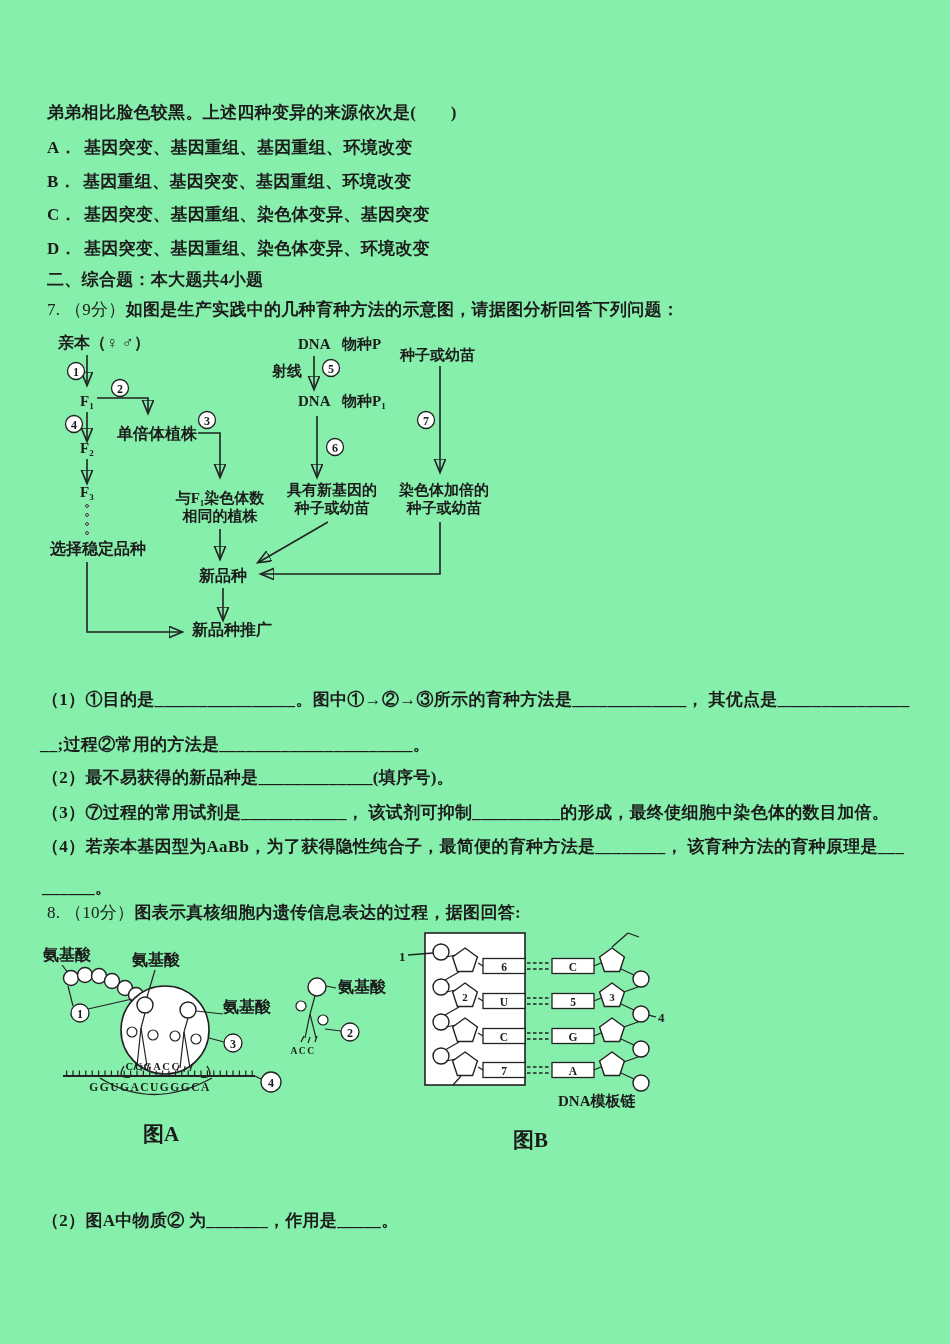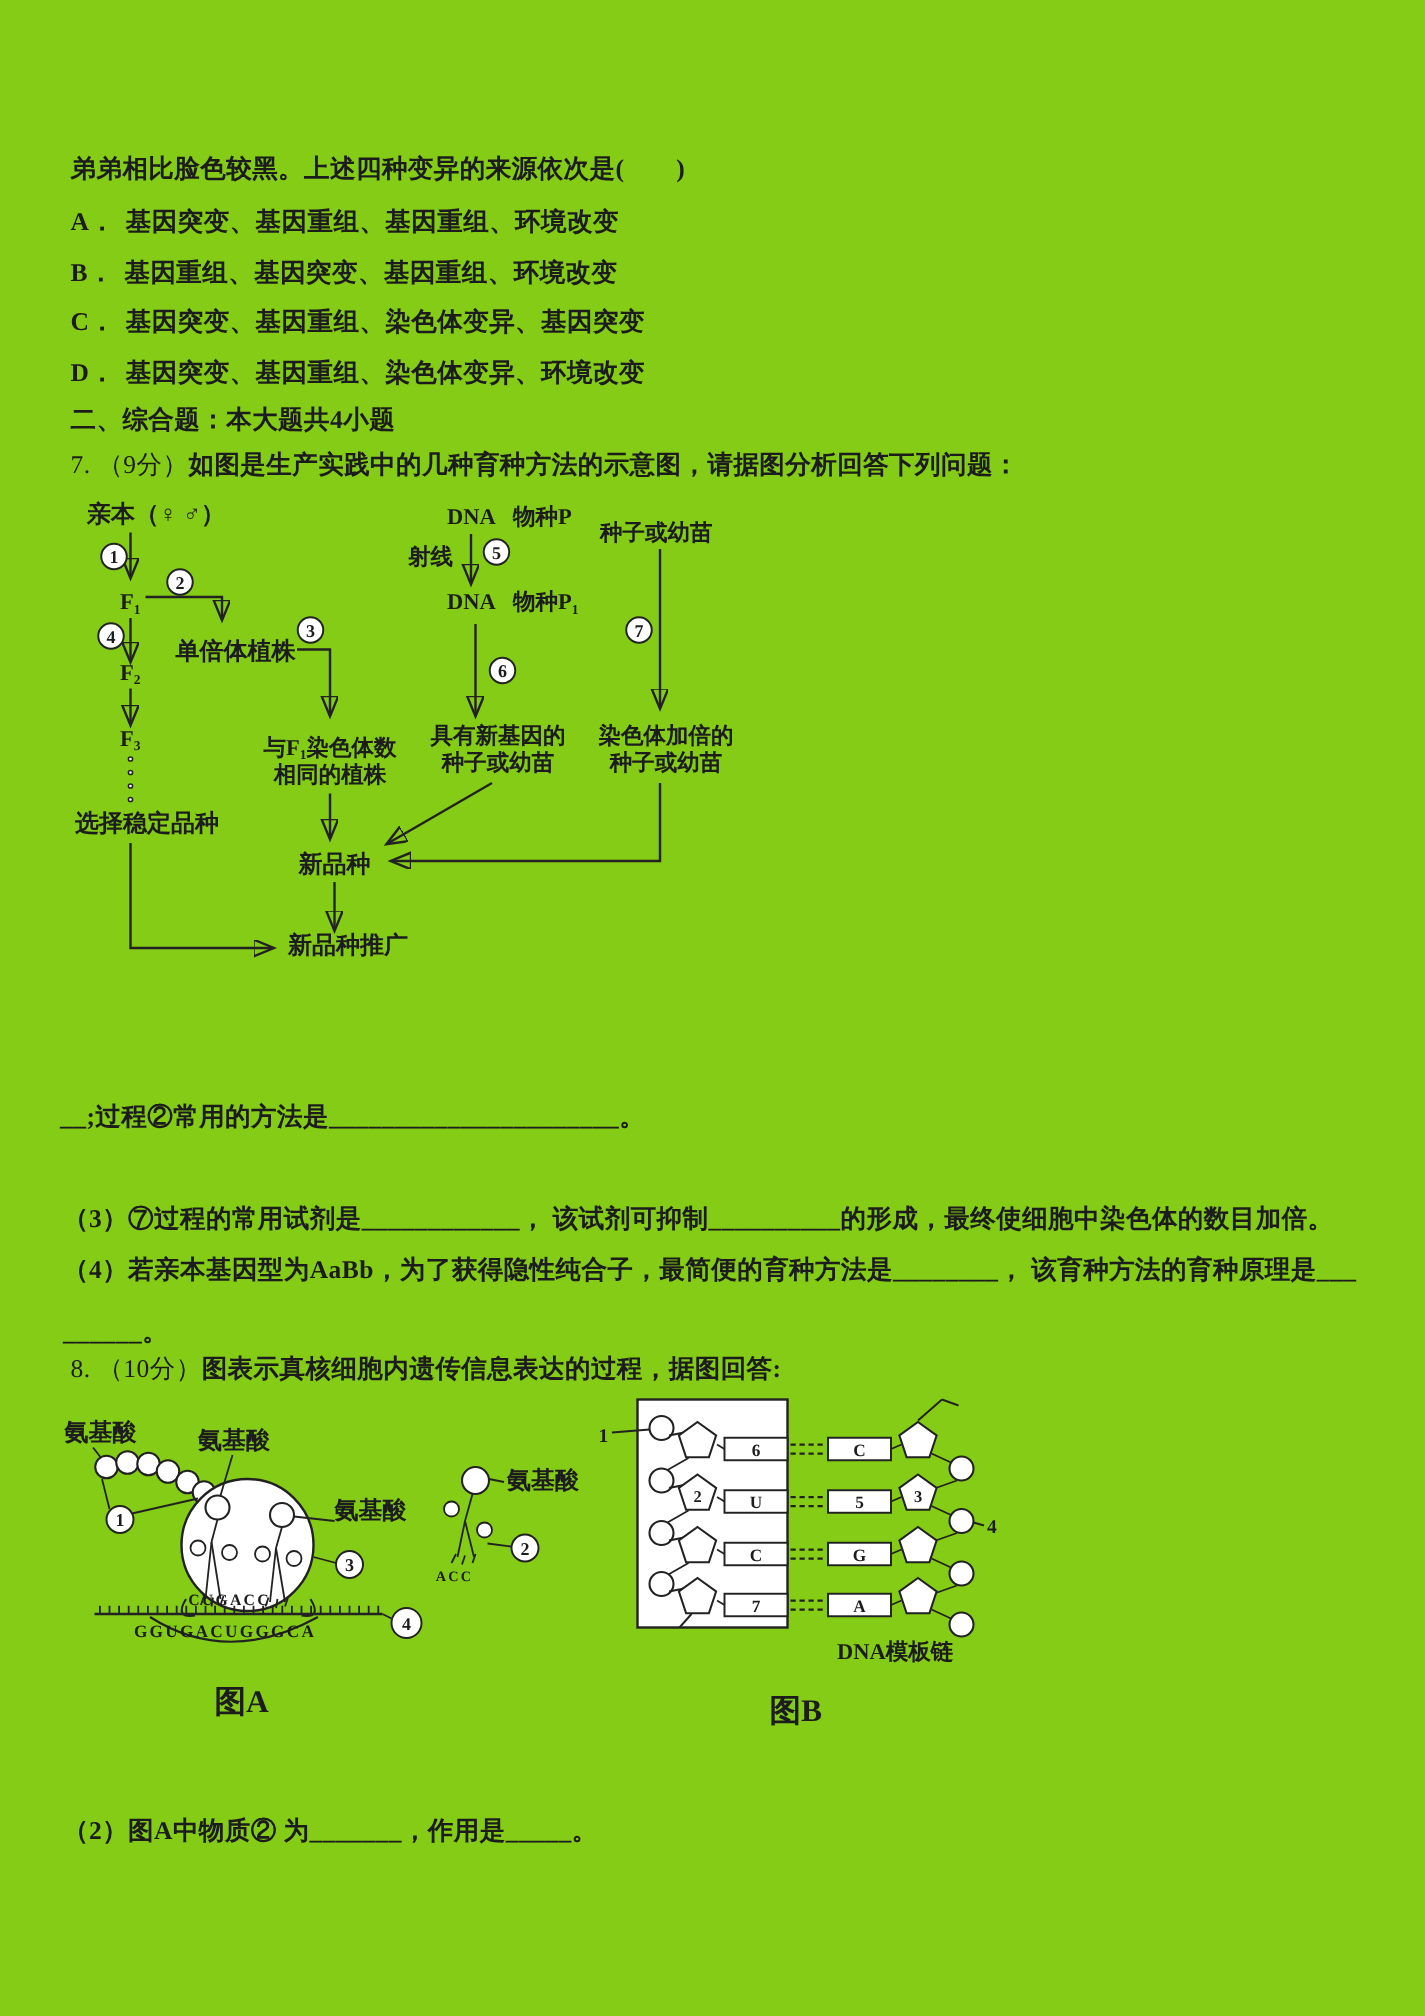--- a/index.html
+++ b/index.html
@@ -1,17 +1,17 @@
 <!DOCTYPE html>
 <html><head>
 <meta charset="utf-8">
 <style>
   html,body { margin:0; padding:0; background:#ffffff; }
   #page {
-    position:relative; width:950px; height:1344px; background:#84cc16;
+    position:relative; width:950px; height:1344px; background:#86efac;
     font-family:"Liberation Serif","DejaVu Serif",serif; color:#1c1c1c;
     overflow:hidden;
   }
   .line {
     position:absolute; left:47px; font-size:17px; font-weight:600;
     white-space:nowrap; letter-spacing:0.3px; color:#1c1c1c;
   }
   .plain { font-weight:400; }
   .opt-label { margin-right:7px; font-weight:700; }
   svg { position:absolute; }
@@ -115,21 +115,23 @@
     <line x1="390" y1="34" x2="390" y2="139" stroke-width="1.6" marker-end="url(#arw)"></line>
     <g>
         <circle cx="376" cy="88" r="8.5" stroke-width="1.3"></circle>
         <text class="digit" x="376" y="92.5">7</text>
       </g>
     <text class="t15 mid" x="394" y="163">染色体加倍的</text>
     <text class="t15 mid" x="394" y="181">种子或幼苗</text>
     <path d="M390,190 V242 H212" stroke-width="1.6" marker-end="url(#arw)"></path>
   </svg>
 
+  <div class="line" style="top:688px; left:42px">（1）①目的是________________。图中①→②→③所示的育种方法是_____________，  其优点是_______________</div>
   <div class="line" style="top:733px; left:40px">__;过程②常用的方法是______________________。</div>
+  <div class="line" style="top:766px; left:42px">（2）最不易获得的新品种是_____________(填序号)。</div>
   <div class="line" style="top:801px; left:42px">（3）⑦过程的常用试剂是____________，  该试剂可抑制__________的形成，最终使细胞中染色体的数目加倍。</div>
   <div class="line" style="top:835px; left:42px">（4）若亲本基因型为AaBb，为了获得隐性纯合子，最简便的育种方法是________，  该育种方法的育种原理是___</div>
   <div class="line" style="top:876px; left:42px">______。</div>
 
   <div class="line" style="top:901px"><span class="plain">8.</span>&nbsp;<span class="plain">（10分）</span><span>图表示真核细胞内遗传信息表达的过程，据图回答:</span></div>
 
   <svg style="left:40px; top:930px" width="375" height="235" viewBox="0 0 375 235">
     <text class="t16" x="3" y="30">氨基酸</text>
     <text class="t16" x="92" y="35">氨基酸</text>
     <text class="t16" x="183" y="82">氨基酸</text>

